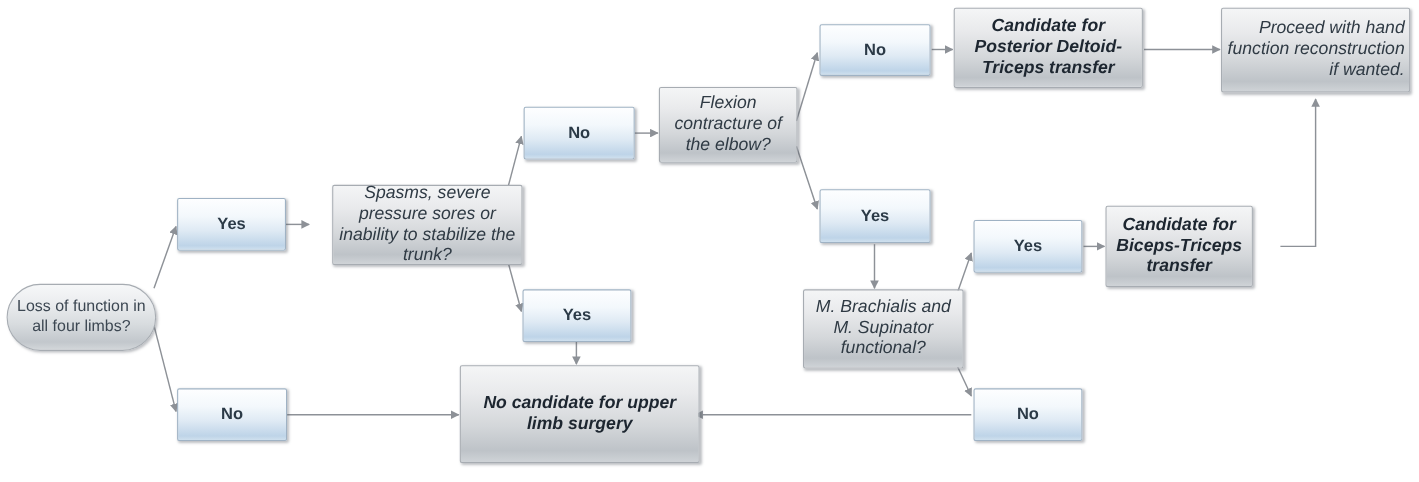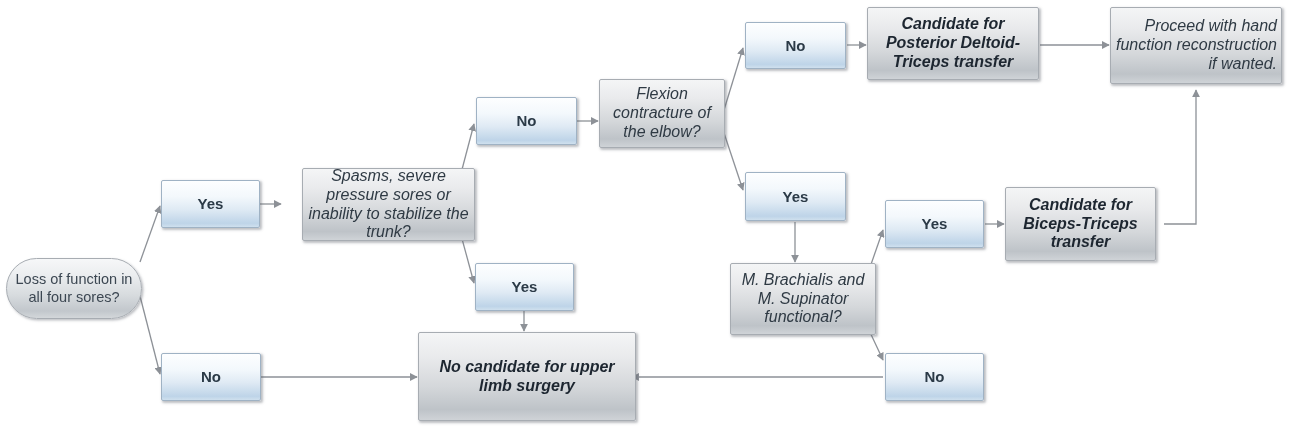--- a/index.html
+++ b/index.html
@@ -130,21 +130,21 @@
 
       <path d="M 985 224 L 1004 224"></path>
 
       <path d="M 1164 224 L 1196 224 L 1196 90"></path>
 
       <path d="M 883 377 L 632 377"></path>
     </g>
   </svg>
 
   <div class="node terminator" style="left:6px; top:258px; width:136px; height:61px;">
-    <span class="label">Loss of function in all four sores?</span>
+    <span class="label">Loss of function in all four limbs?</span>
   </div>
 
   <div class="node answer" style="left:161px; top:180px; width:99px; height:48px;">
     <span class="label">Yes</span>
   </div>
 
   <div class="node answer" style="left:161px; top:353px; width:100px; height:48px;">
     <span class="label">No</span>
   </div>
 
@@ -185,21 +185,21 @@
   </div>
 
   <div class="node answer" style="left:885px; top:200px; width:99px; height:48px;">
     <span class="label">Yes</span>
   </div>
 
   <div class="node answer" style="left:885px; top:353px; width:99px; height:48px;">
     <span class="label">No</span>
   </div>
 
-  <div class="node question bold" style="left:1005px; top:187px; width:151px; height:74px;">
+  <div class="node question bold" style="left:1005px; top:187px; width:134px; height:74px;">
     <span class="label">Candidate for Biceps-Triceps transfer</span>
   </div>
 
   <div class="node question bold" style="left:418px; top:332px; width:218px; height:89px;">
     <span class="label">No candidate for upper limb surgery</span>
   </div>
 
 </div>
 
 </body></html>

